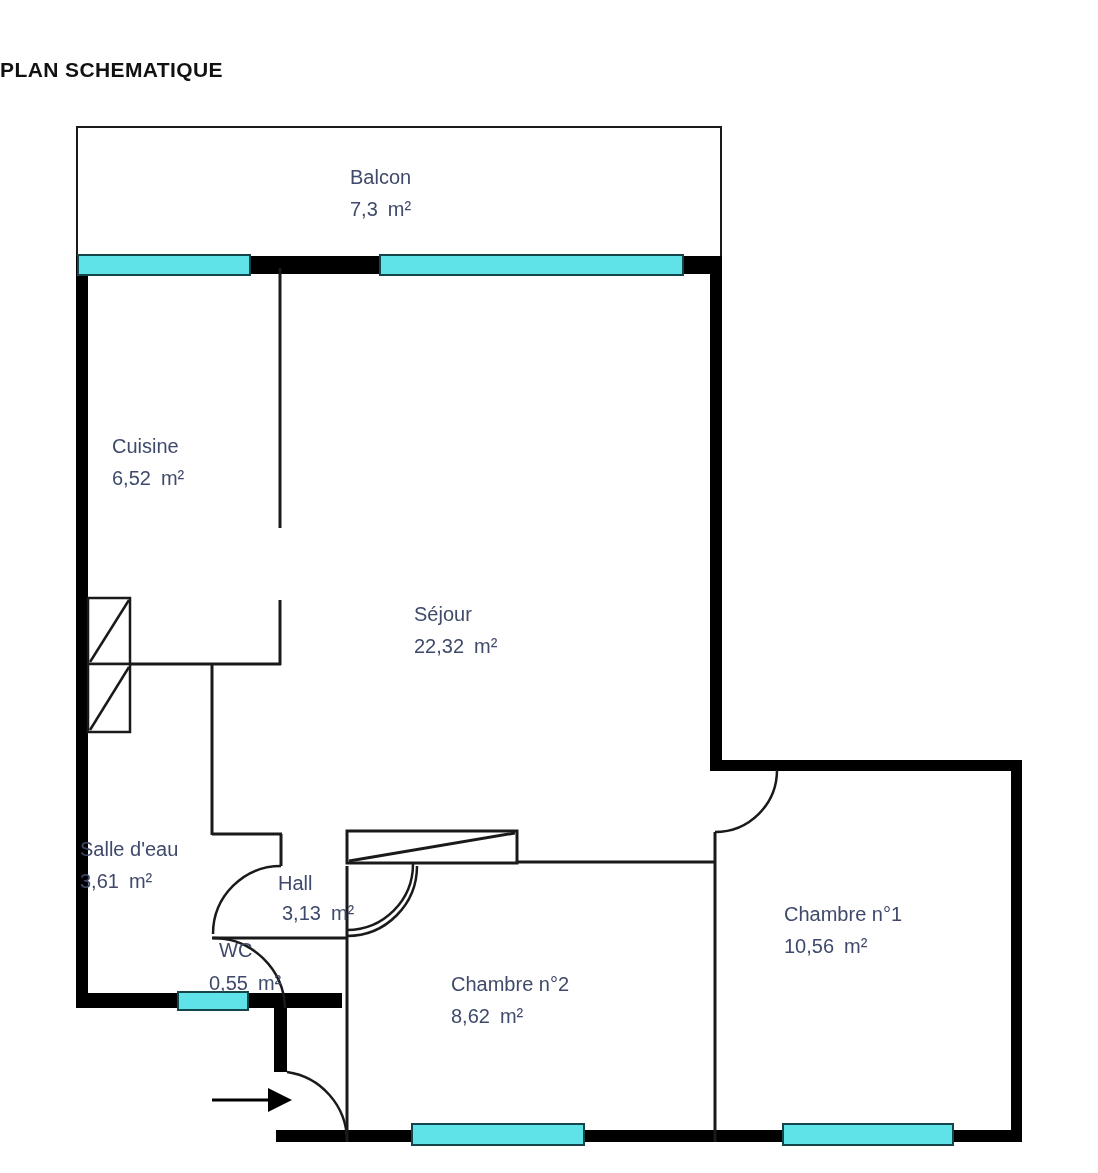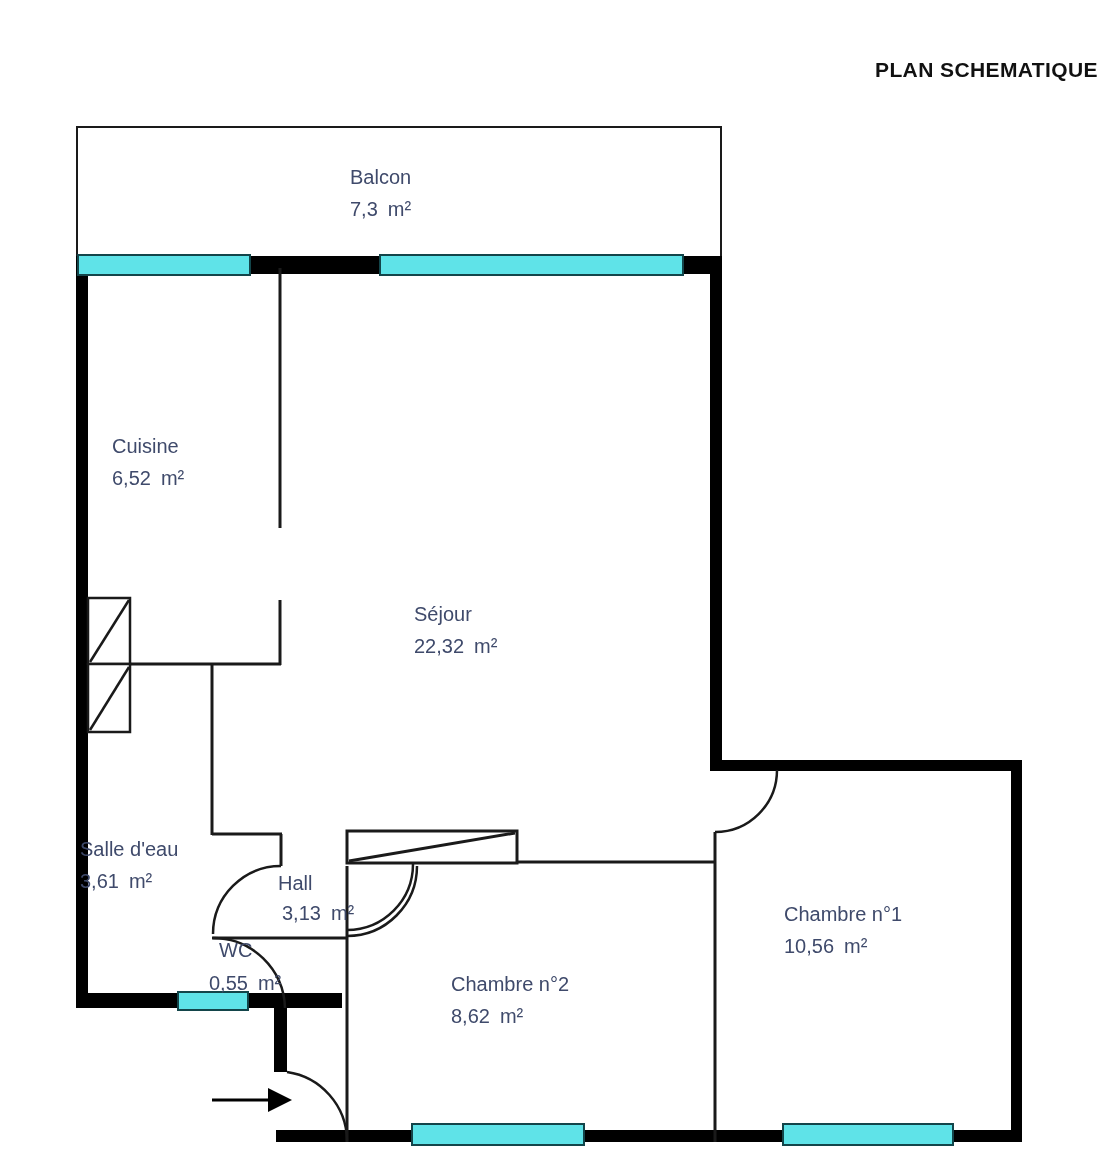--- a/index.html
+++ b/index.html
@@ -12,21 +12,21 @@
     height: 1173px;
     position: relative;
     font-family: "Liberation Sans", sans-serif;
     overflow: hidden;
   }
   #plan-title {
     position: absolute;
     top: 58px;
     left: 0;
     width: 1098px;
-    text-align: right;
+    text-align: left;
     font-size: 21px;
     font-weight: bold;
     color: #111111;
     letter-spacing: 0.4px;
     font-family: "Liberation Sans", sans-serif;
   }
   #floorplan-svg {
     position: absolute;
     top: 0;
     left: 0;

